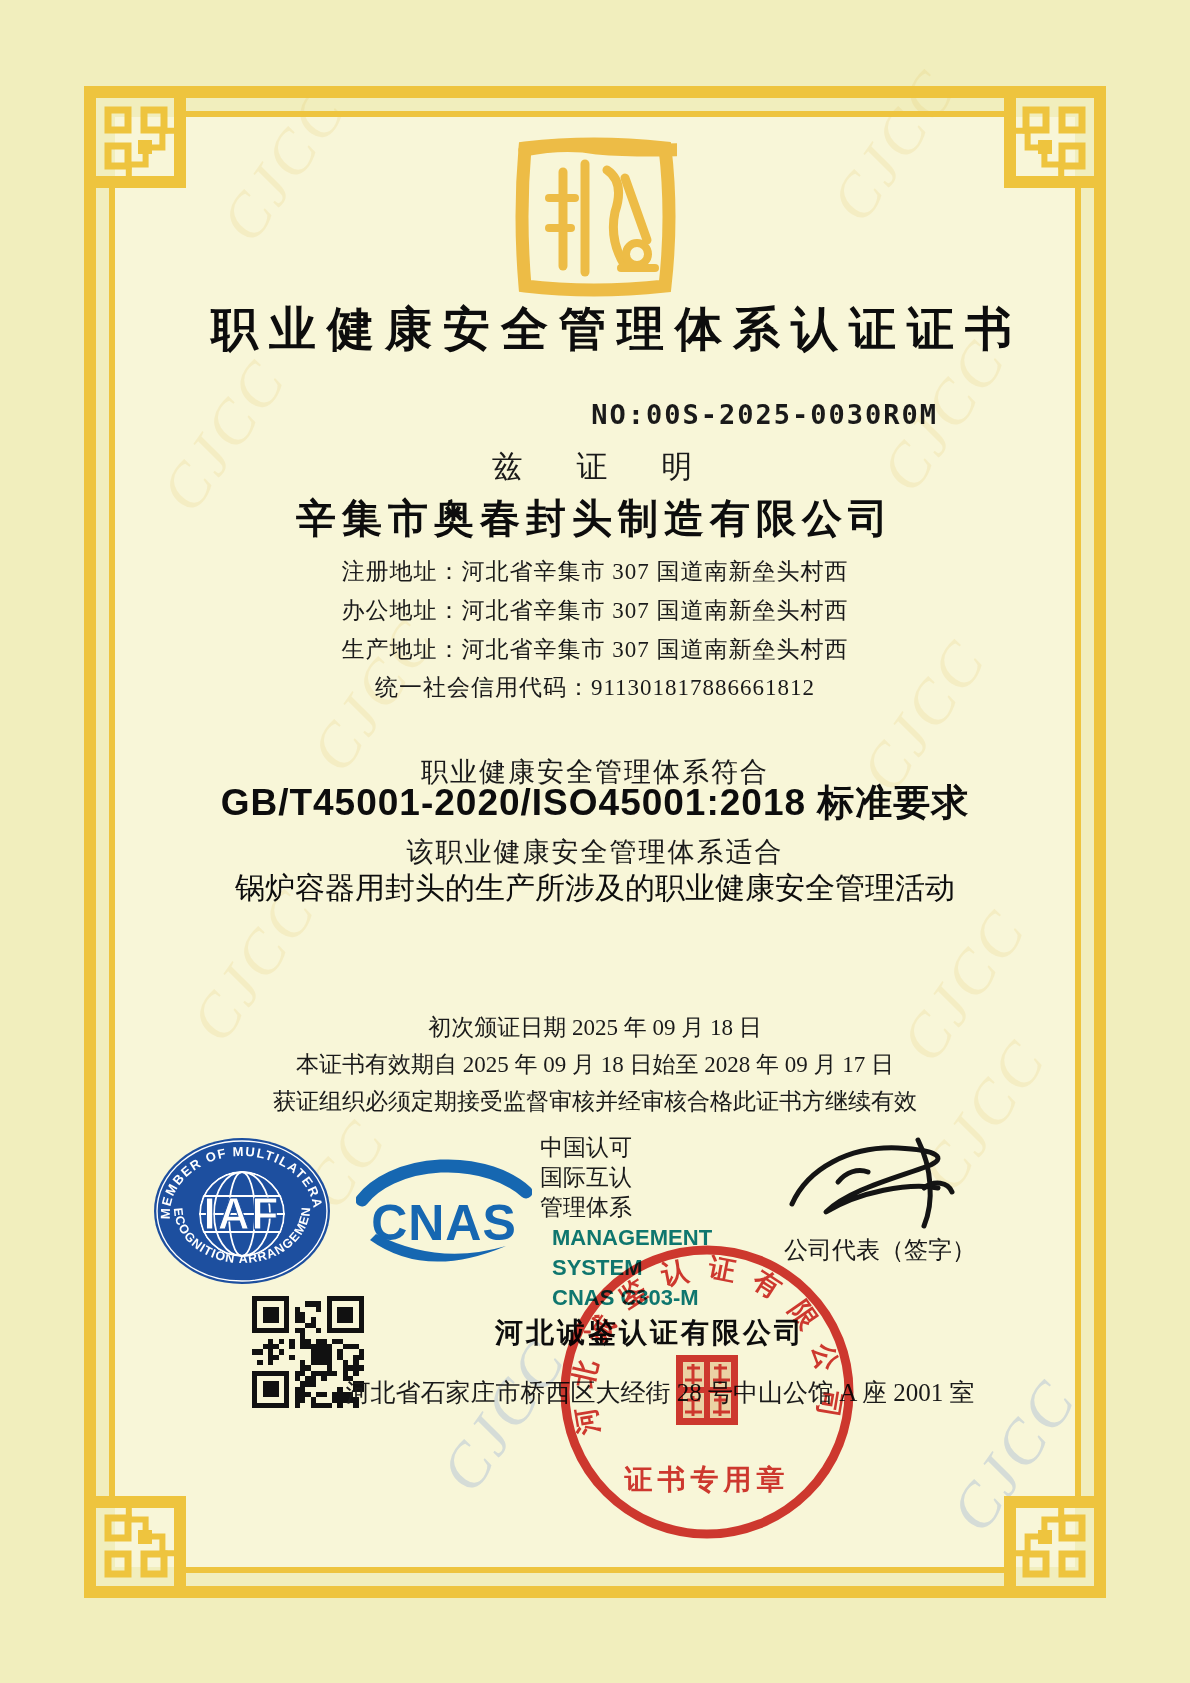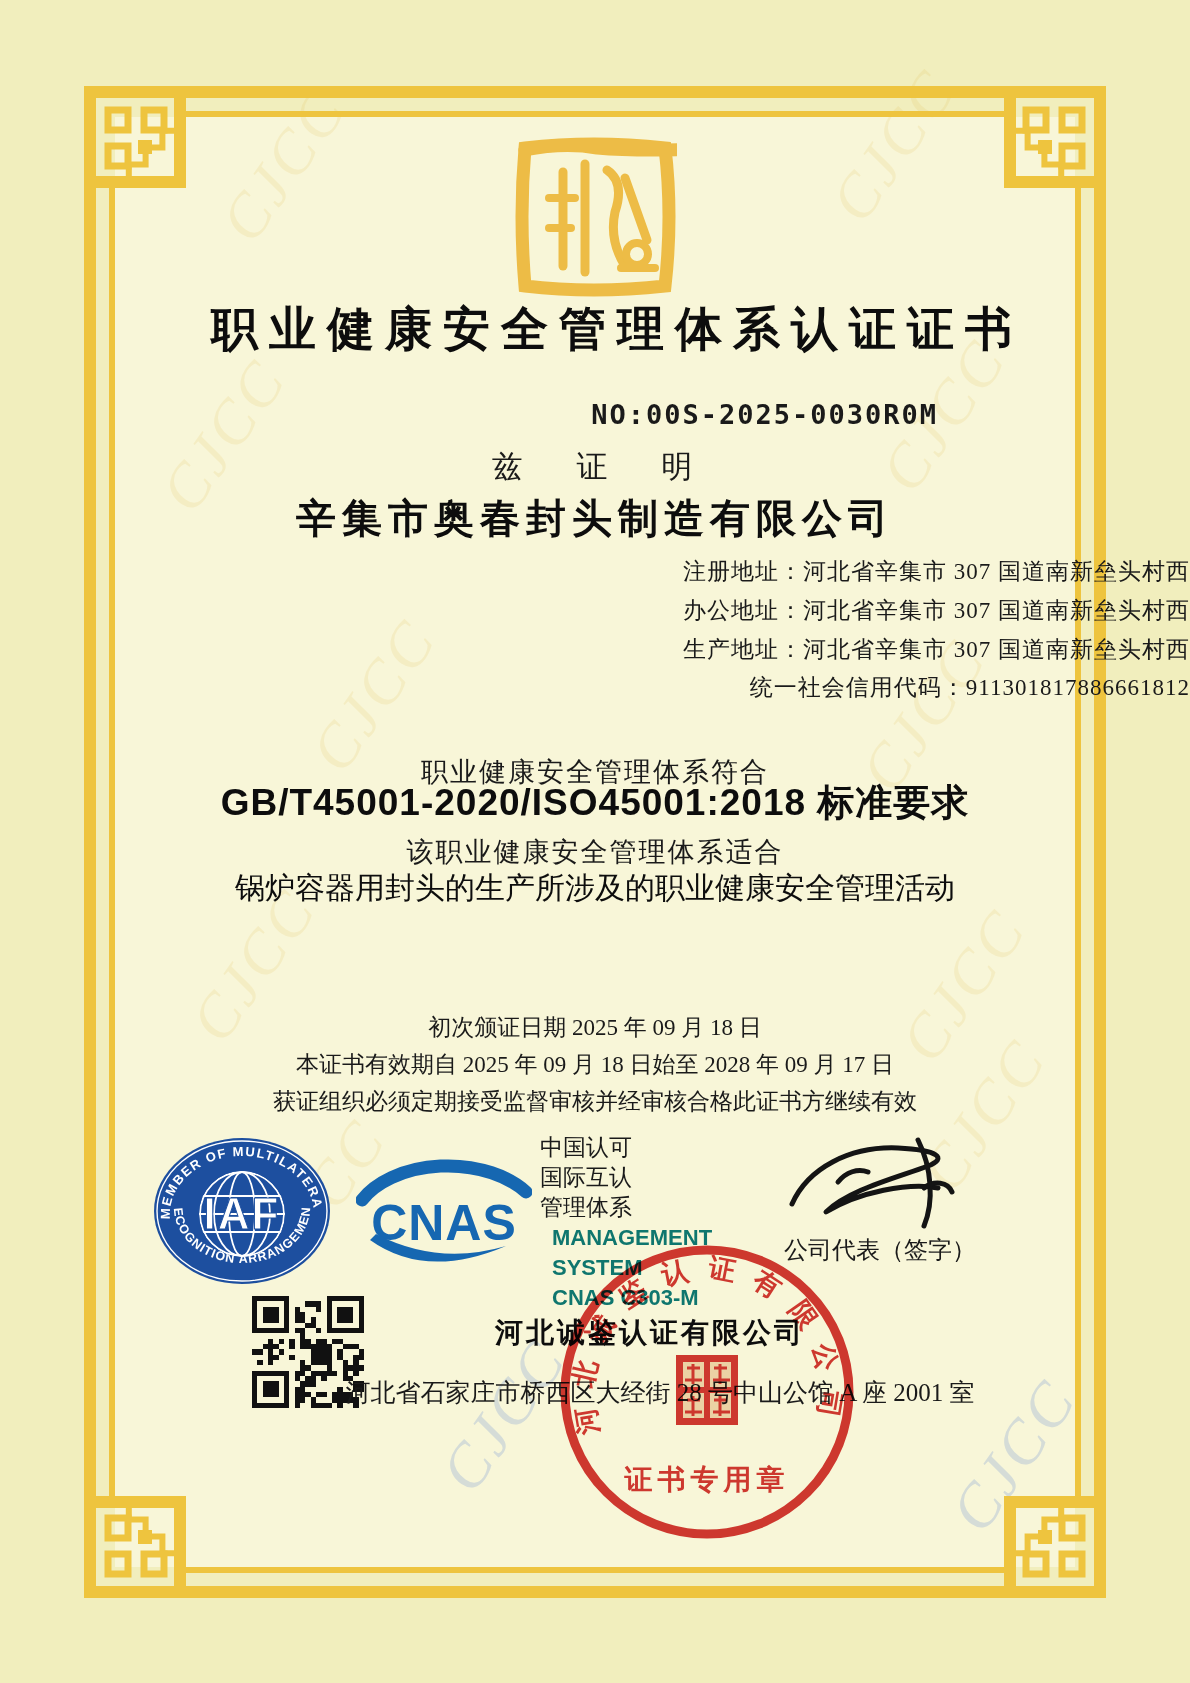--- a/index.html
+++ b/index.html
@@ -22,21 +22,21 @@
   .wm.blue{color:#9db4d6;opacity:.38;}
 
   
   .t-title{top:298px;font-family:"Liberation Sans","DejaVu Sans",sans-serif;
            font-weight:bold;font-size:47px;letter-spacing:11px;color:#0d0d0d;margin-left:44px;}
   .t-no{top:399px;left:0;right:252px;text-align:right;
         font-family:"DejaVu Sans Mono",monospace;font-weight:bold;font-size:27px;letter-spacing:2px;}
   .t-hereby{top:446px;font-size:31px;word-spacing:34px;letter-spacing:6px;}
   .t-company{top:491px;font-family:"Liberation Sans","DejaVu Sans",sans-serif;
              font-weight:bold;font-size:40px;letter-spacing:6px;color:#0d0d0d;}
-  .t-addr{font-size:23px;letter-spacing:1px;text-align:right;}
+  .t-addr{font-size:23px;letter-spacing:1px;}
   .t-a1{top:556px}.t-a2{top:595px}.t-a3{top:634px}.t-a4{top:672px}
   .t-conform{top:742px;font-size:27px;letter-spacing:2px;margin-top:12px;}
   .t-standard{top:778px;font-family:"Liberation Sans","DejaVu Sans",sans-serif;
               font-weight:bold;font-size:37px;letter-spacing:1px;color:#0d0d0d;}
   .t-fit{top:834px;font-size:27px;letter-spacing:2px;}
   .t-scope{top:868px;font-family:"Liberation Sans","DejaVu Sans",sans-serif;
            font-weight:normal;font-size:30px;color:#0d0d0d;}
   .t-note{top:909px;font-size:18px;}
   .t-date{font-size:23px;}
   .t-d1{top:1012px}.t-d2{top:1049px}.t-d3{top:1086px}

